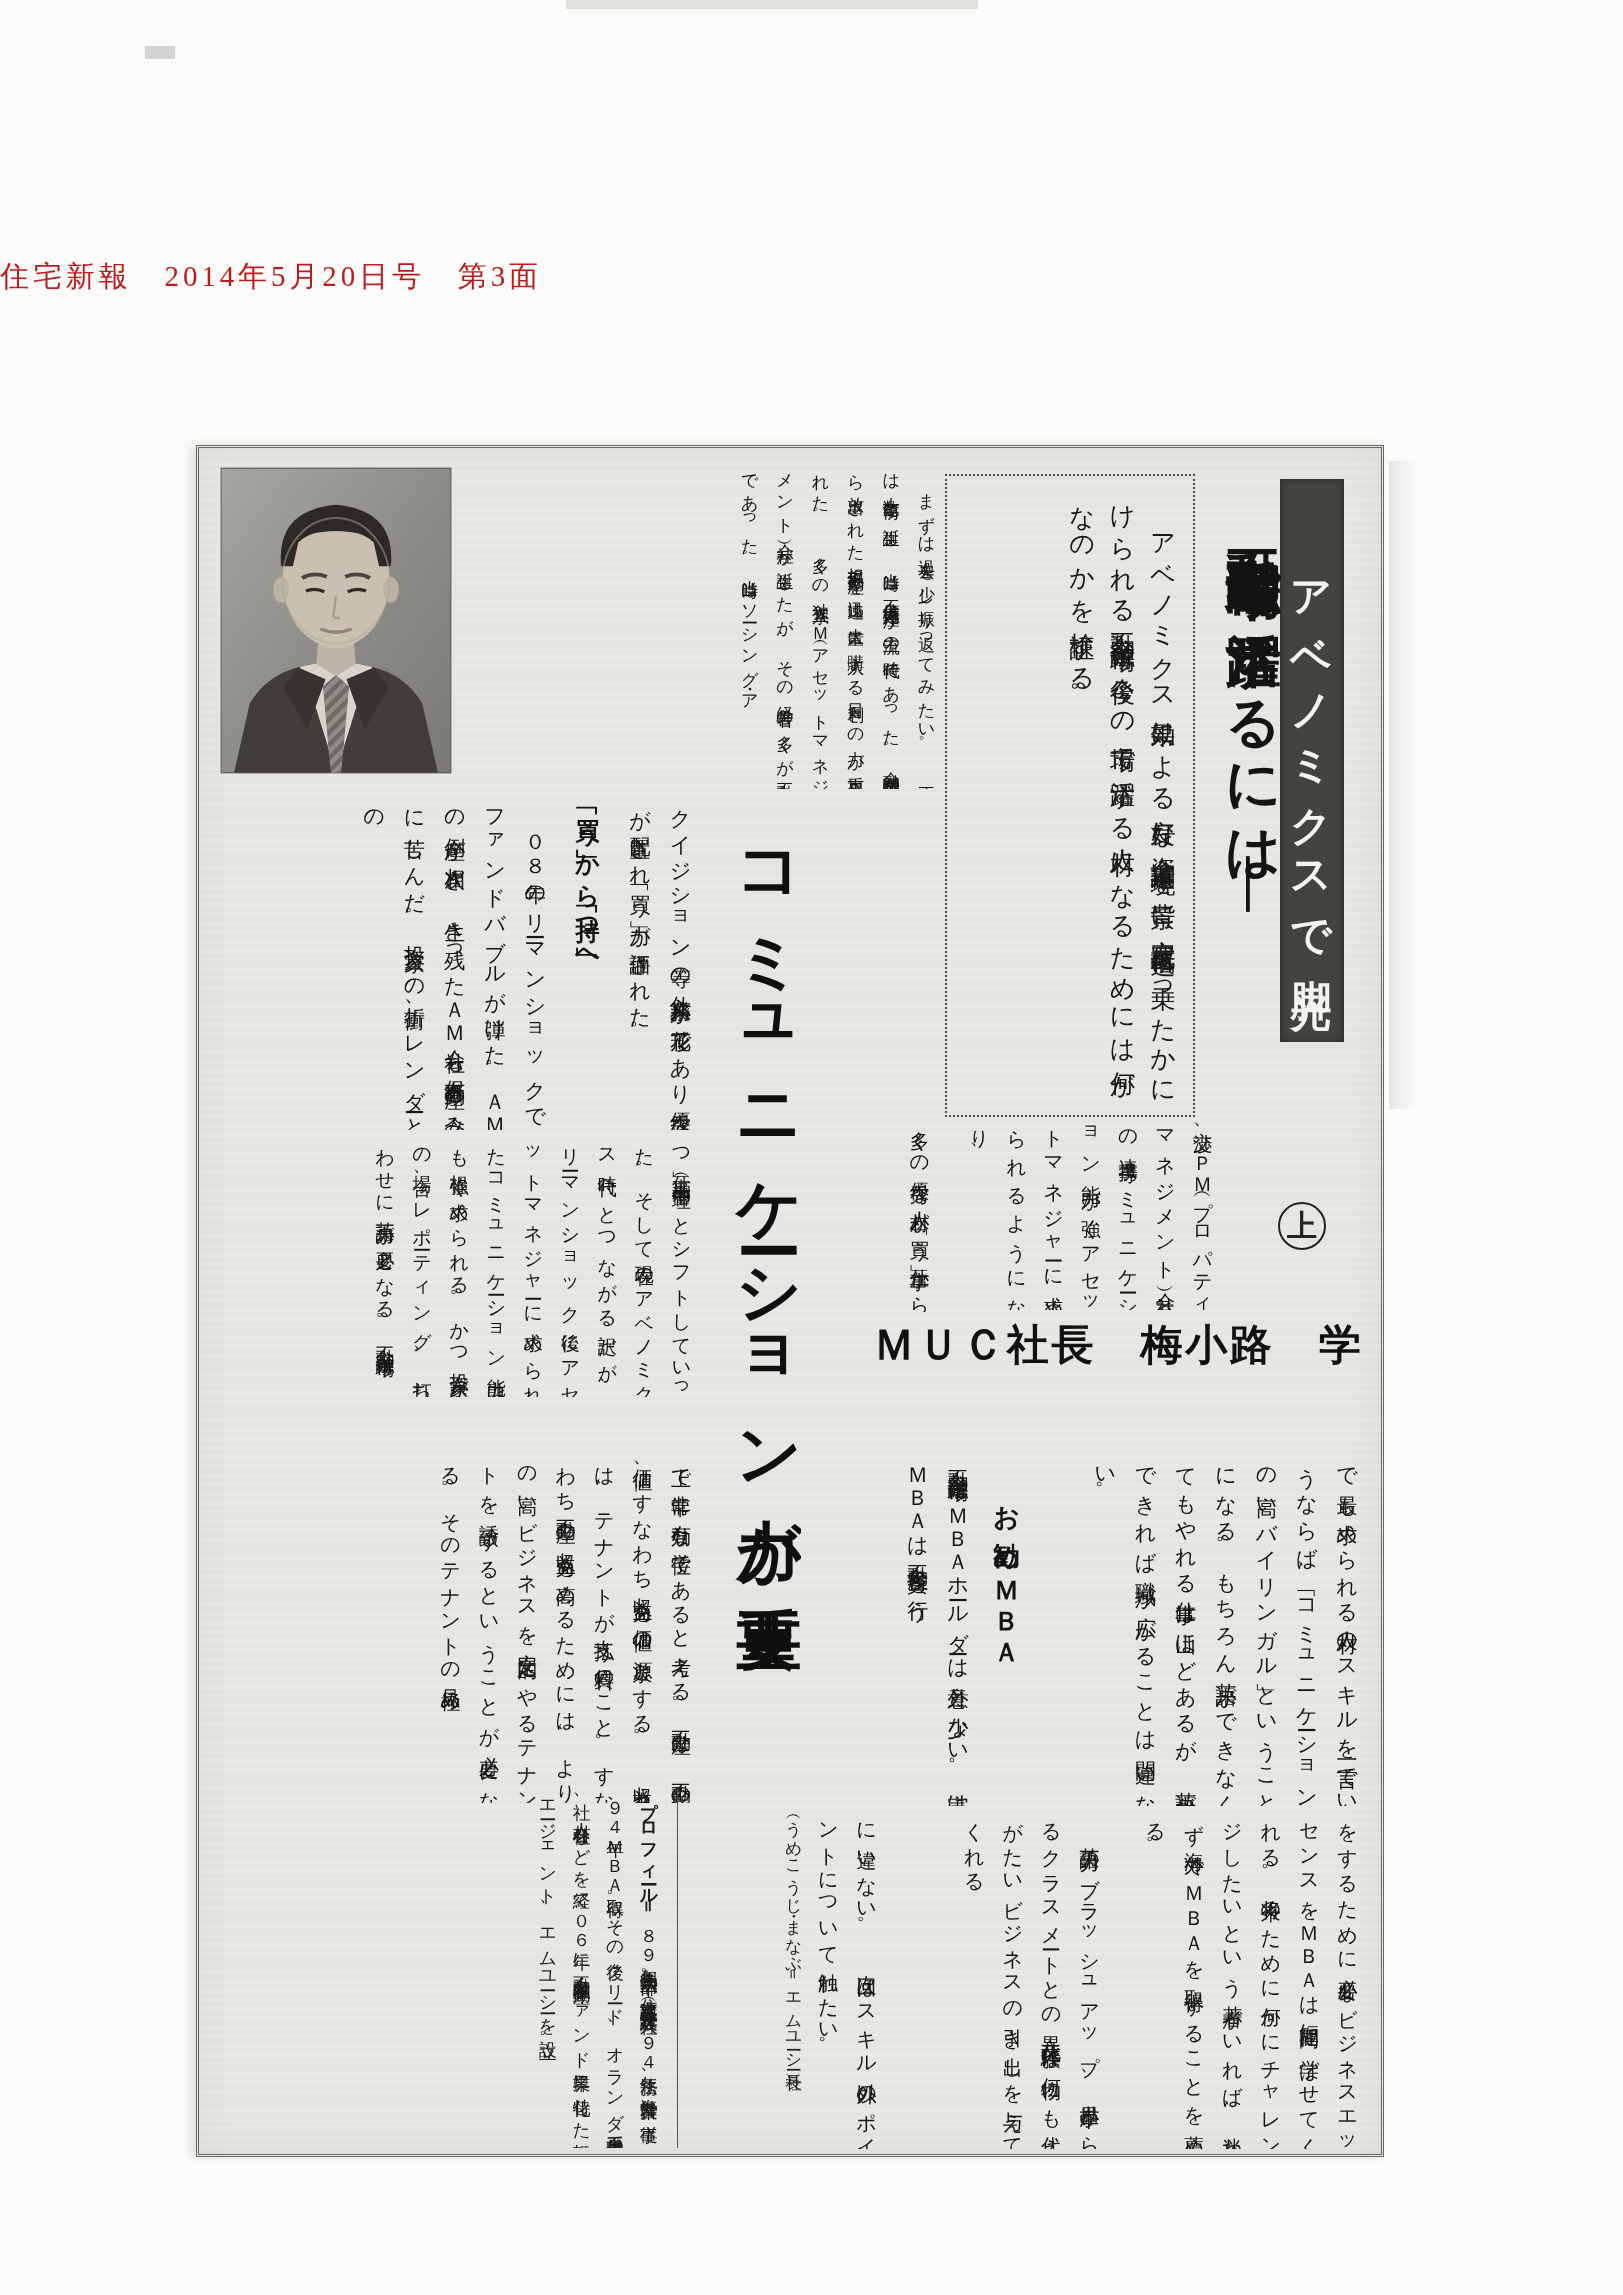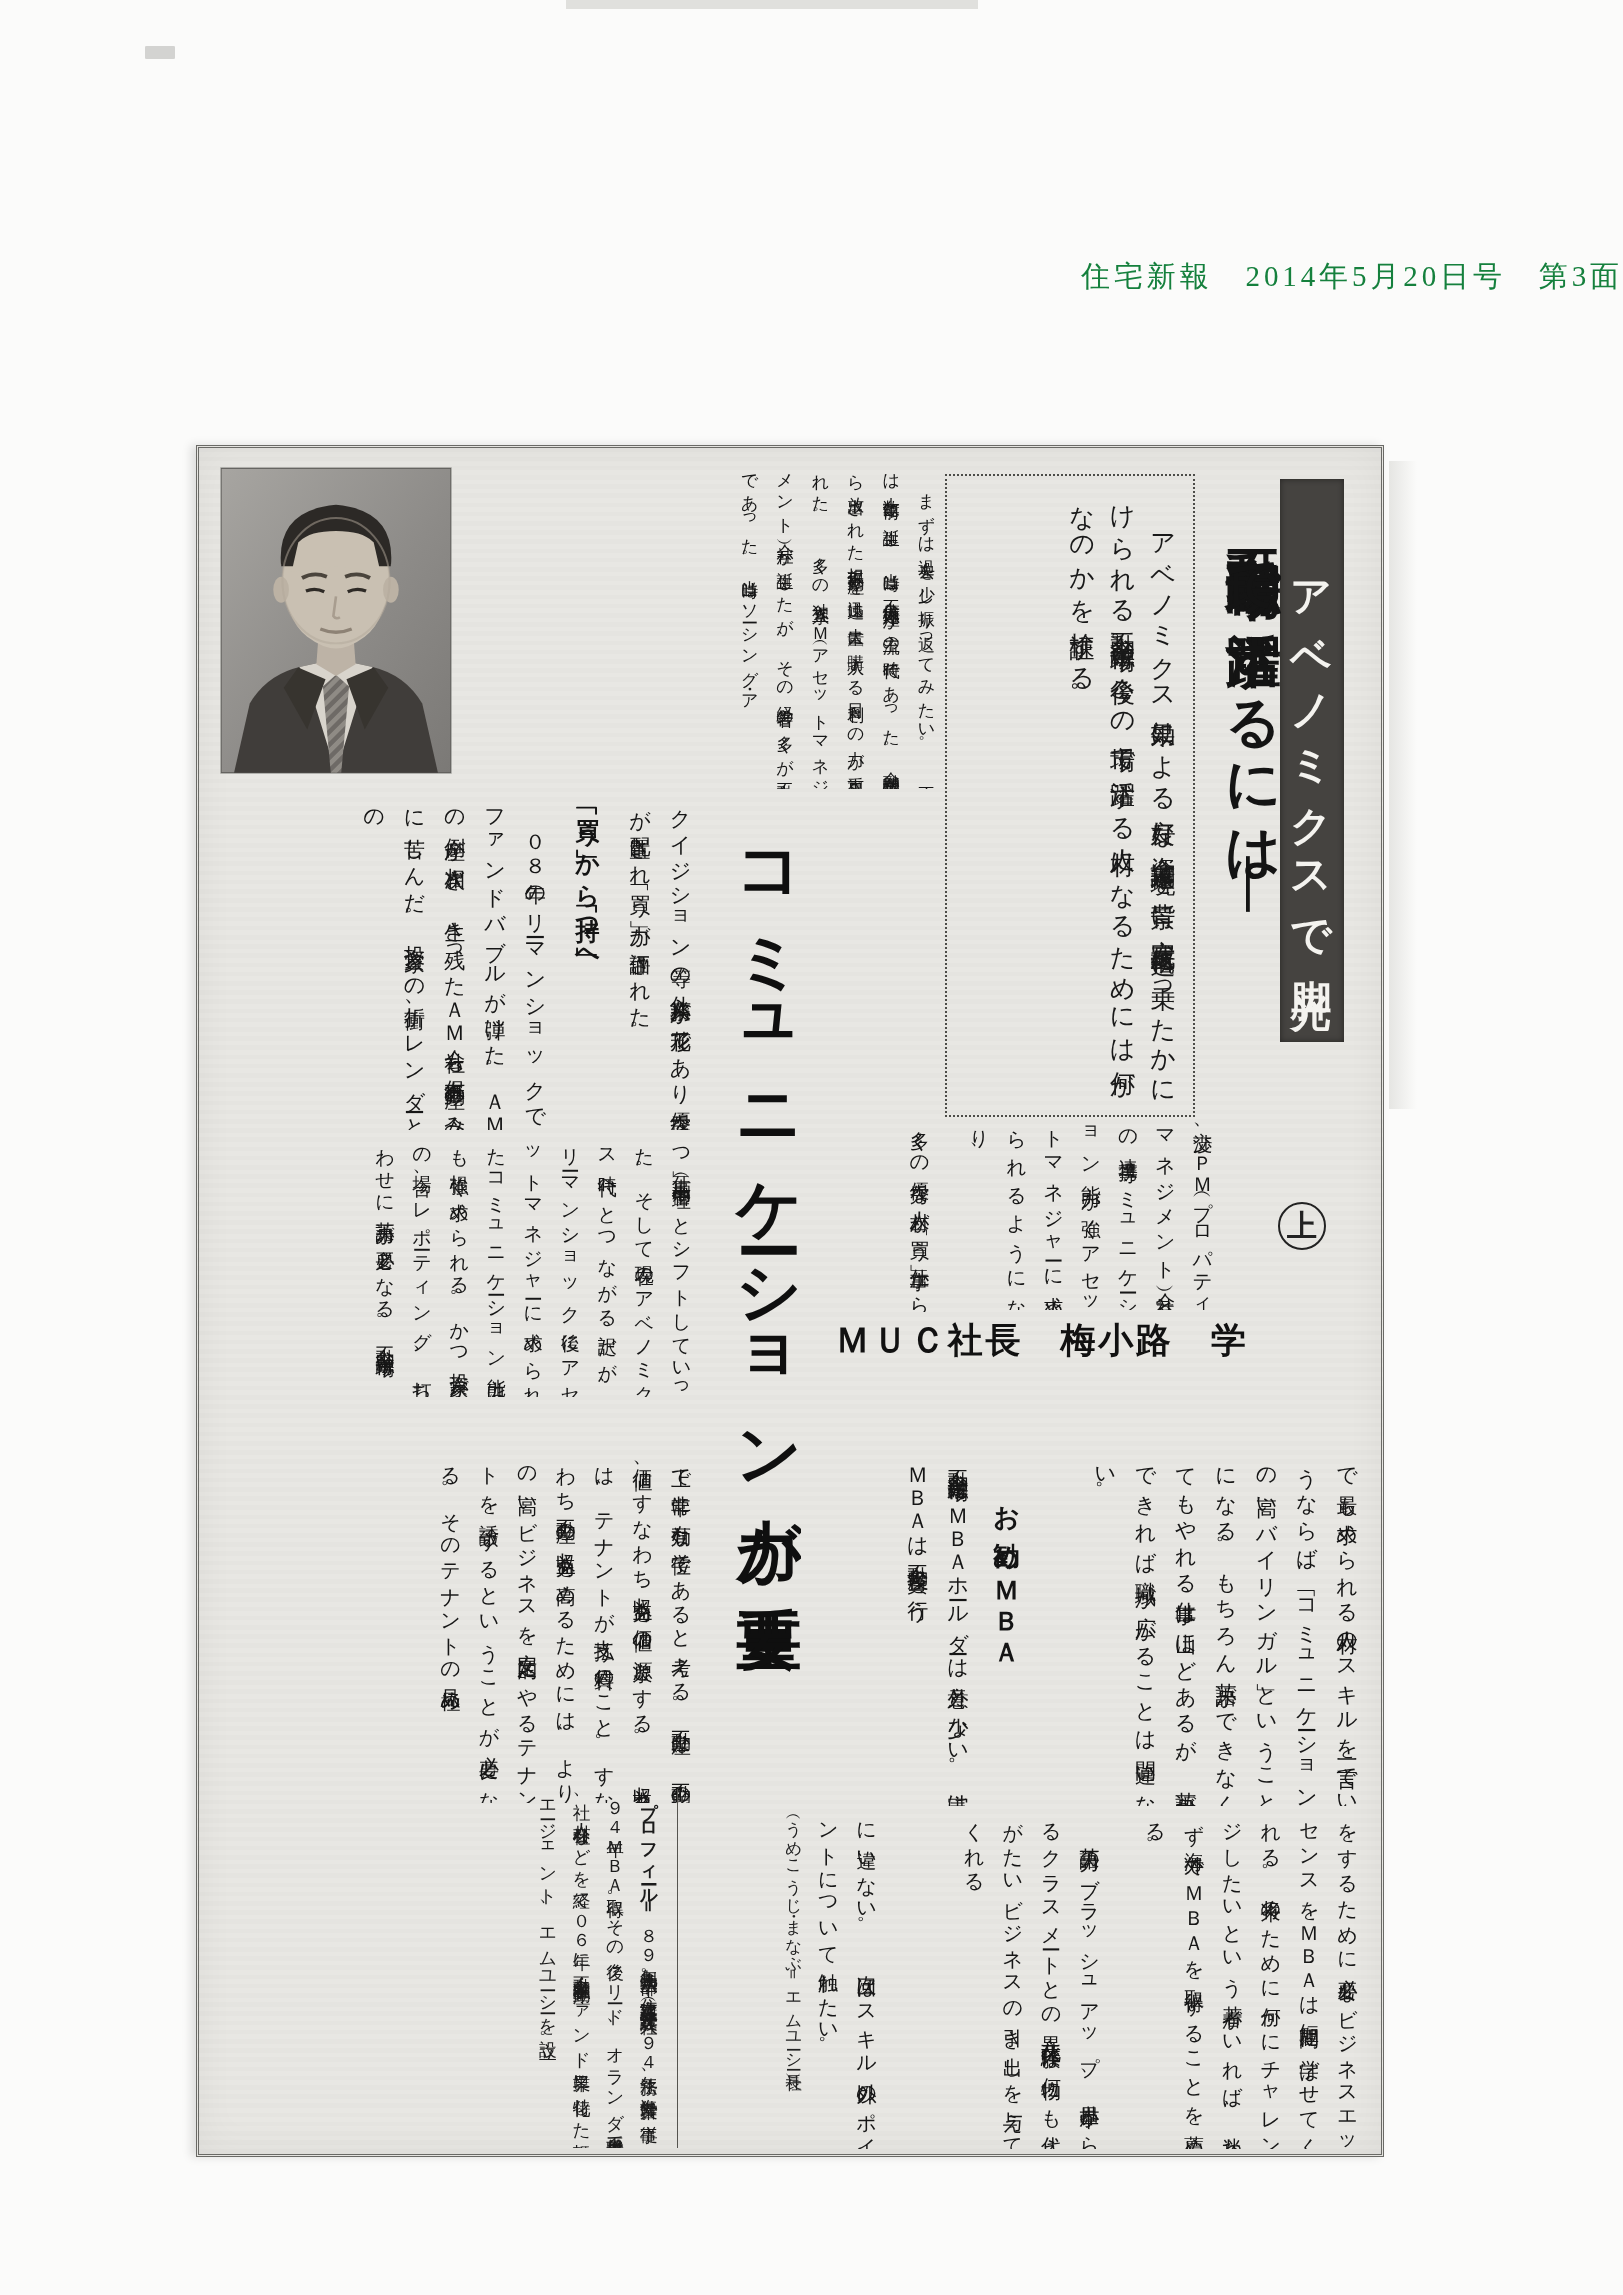--- a/index.html
+++ b/index.html
@@ -9,22 +9,22 @@
     font-family:"Liberation Serif","DejaVu Serif",serif;
     color:#1b1b1b;
   }
   
   .scan-streak-top{position:absolute;left:566px;top:0;width:412px;height:8.5px;background:#d9d9d6;opacity:.8;}
   .scan-mark{position:absolute;left:145px;top:46px;width:30px;height:13px;background:#c2c2bf;opacity:.7;border-radius:1.3px;}
   .scan-bleed-right{position:absolute;left:1389px;top:461px;width:27.5px;height:648px;
     background:linear-gradient(to right,#e3e3e0,rgba(250,250,249,0));opacity:.9;}
   
   .page-header{
-    position:absolute;left:0;top:257px;width:1623px;text-align:right;
-    font-size:29px;letter-spacing:3.9px;color:#15803d;
+    position:absolute;left:0;top:257px;width:1623px;text-align:left;
+    font-size:29px;letter-spacing:3.9px;color:#b91c1c;
   }
   
   .frame{
     position:absolute;left:196px;top:445px;width:1188px;height:1712px;
     background:
       repeating-linear-gradient(0deg,rgba(0,0,0,.012) 0 4.6px,rgba(255,255,255,.015) 4.6px 9.2px),
       #e8e7e3;
     border:3.9px double #6a6a66;
     box-shadow:-5.2px 0 9.2px rgba(0,0,0,.12), inset 0 0 39px rgba(0,0,0,.05);
     box-sizing:border-box;
@@ -69,23 +69,23 @@
     width:100%;height:100%;
     font-size:25px;line-height:1.62;letter-spacing:2.6px;color:#191919;
   }
   
   .portrait{
     left:21.6px;top:19.6px;width:230px;height:305px;
     box-shadow:0 0 0 0.7px #9a9a96;
   }
   
   .byline{
-    left:636px;top:869px;width:432px;height:47px;
+    left:674px;top:869px;width:432px;height:47px;
     font-family:"Liberation Sans","DejaVu Sans",sans-serif;
-    font-size:35px;font-weight:bold;letter-spacing:2.6px;color:#111;
+    font-size:42px;font-weight:bold;letter-spacing:2.6px;color:#111;
     white-space:nowrap;
   }
   
   .center-headline{
     left:509px;top:365px;width:93px;height:974px;
     font-size:65px;font-weight:bold;letter-spacing:6.5px;line-height:1.0;
     color:#0f0f0f;
   }
   
   .subhead{

